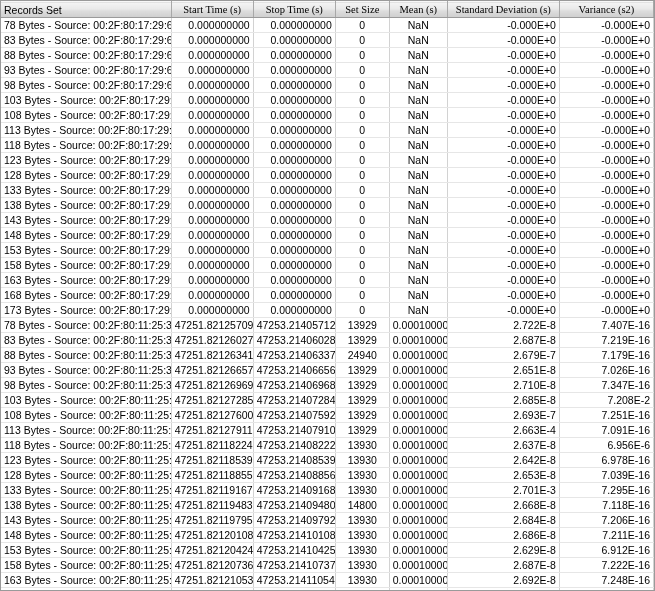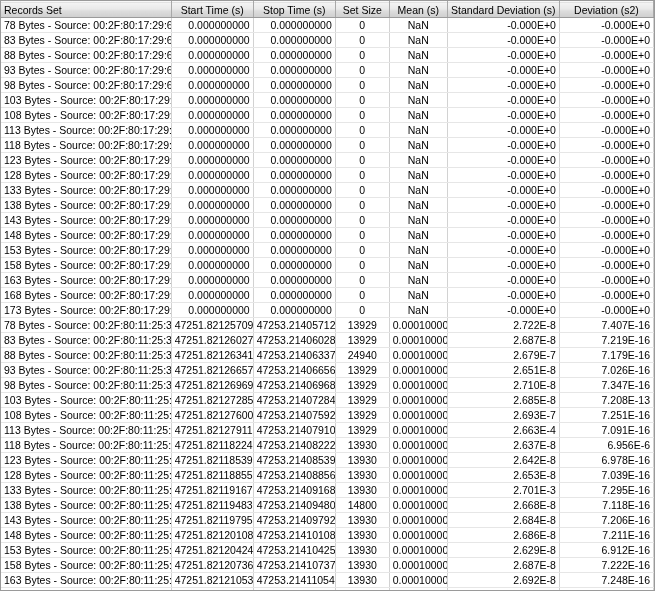--- a/index.html
+++ b/index.html
@@ -35,21 +35,21 @@
     border-top: 1px solid #f8f8f8;
     font-weight: normal;
     font-size: 10.5px;
     height: 15px;
     padding: 0 3px;
     color: #000;
     white-space: nowrap;
     overflow: hidden;
   }
   .grid th.c0 { text-align: left; }
-  .grid th.ctr { text-align: center; }
+  .grid th.ctr { text-align: center; font-family: Liberation Serif, serif; }
   .grid td {
     border-right: 1px solid #d2d2d2;
     border-bottom: 1px solid #e6e6e6;
     height: 14px;
     padding: 0 3px;
     font-size: 10.5px;
     white-space: nowrap;
     overflow: hidden;
     background: #ffffff;
   }
@@ -84,21 +84,21 @@
         <col style="width: 94px;">
       </colgroup>
     <thead>
       <tr id="header-row">
           <th class="c0">Records Set</th>
           <th class="ctr">Start Time (s)</th>
           <th class="ctr">Stop Time (s)</th>
           <th class="ctr">Set Size</th>
           <th class="ctr">Mean (s)</th>
           <th class="ctr">Standard Deviation (s)</th>
-          <th class="ctr">Deviation (s2)</th>
+          <th class="ctr">Variance (s2)</th>
         </tr>
     </thead>
     <tbody id="table-body">
         <tr>
           <td class="col0">78 Bytes - Source: 00:2F:80:17:29:68</td>
           <td class="num">0.000000000</td>
           <td class="num">0.000000000</td>
           <td class="ctrc">0</td>
           <td class="ctrc">NaN</td>
           <td class="num">-0.000E+0</td>
@@ -320,21 +320,21 @@
           <td class="num">2.710E-8</td>
           <td class="num">7.347E-16</td>
         </tr>
         <tr>
           <td class="col0">103 Bytes - Source: 00:2F:80:11:25:34</td>
           <td class="num">47251.821272850</td>
           <td class="num">47253.214072845</td>
           <td class="ctrc">13929</td>
           <td class="ctrc">0.000100000</td>
           <td class="num">2.685E-8</td>
-          <td class="num">7.208E-13</td>
+          <td class="num">7.208E-2</td>
         </tr>
         <tr>
           <td class="col0">108 Bytes - Source: 00:2F:80:11:25:34</td>
           <td class="num">47251.821276005</td>
           <td class="num">47253.214075925</td>
           <td class="ctrc">13929</td>
           <td class="ctrc">0.000100000</td>
           <td class="num">2.693E-7</td>
           <td class="num">7.251E-16</td>
         </tr>

